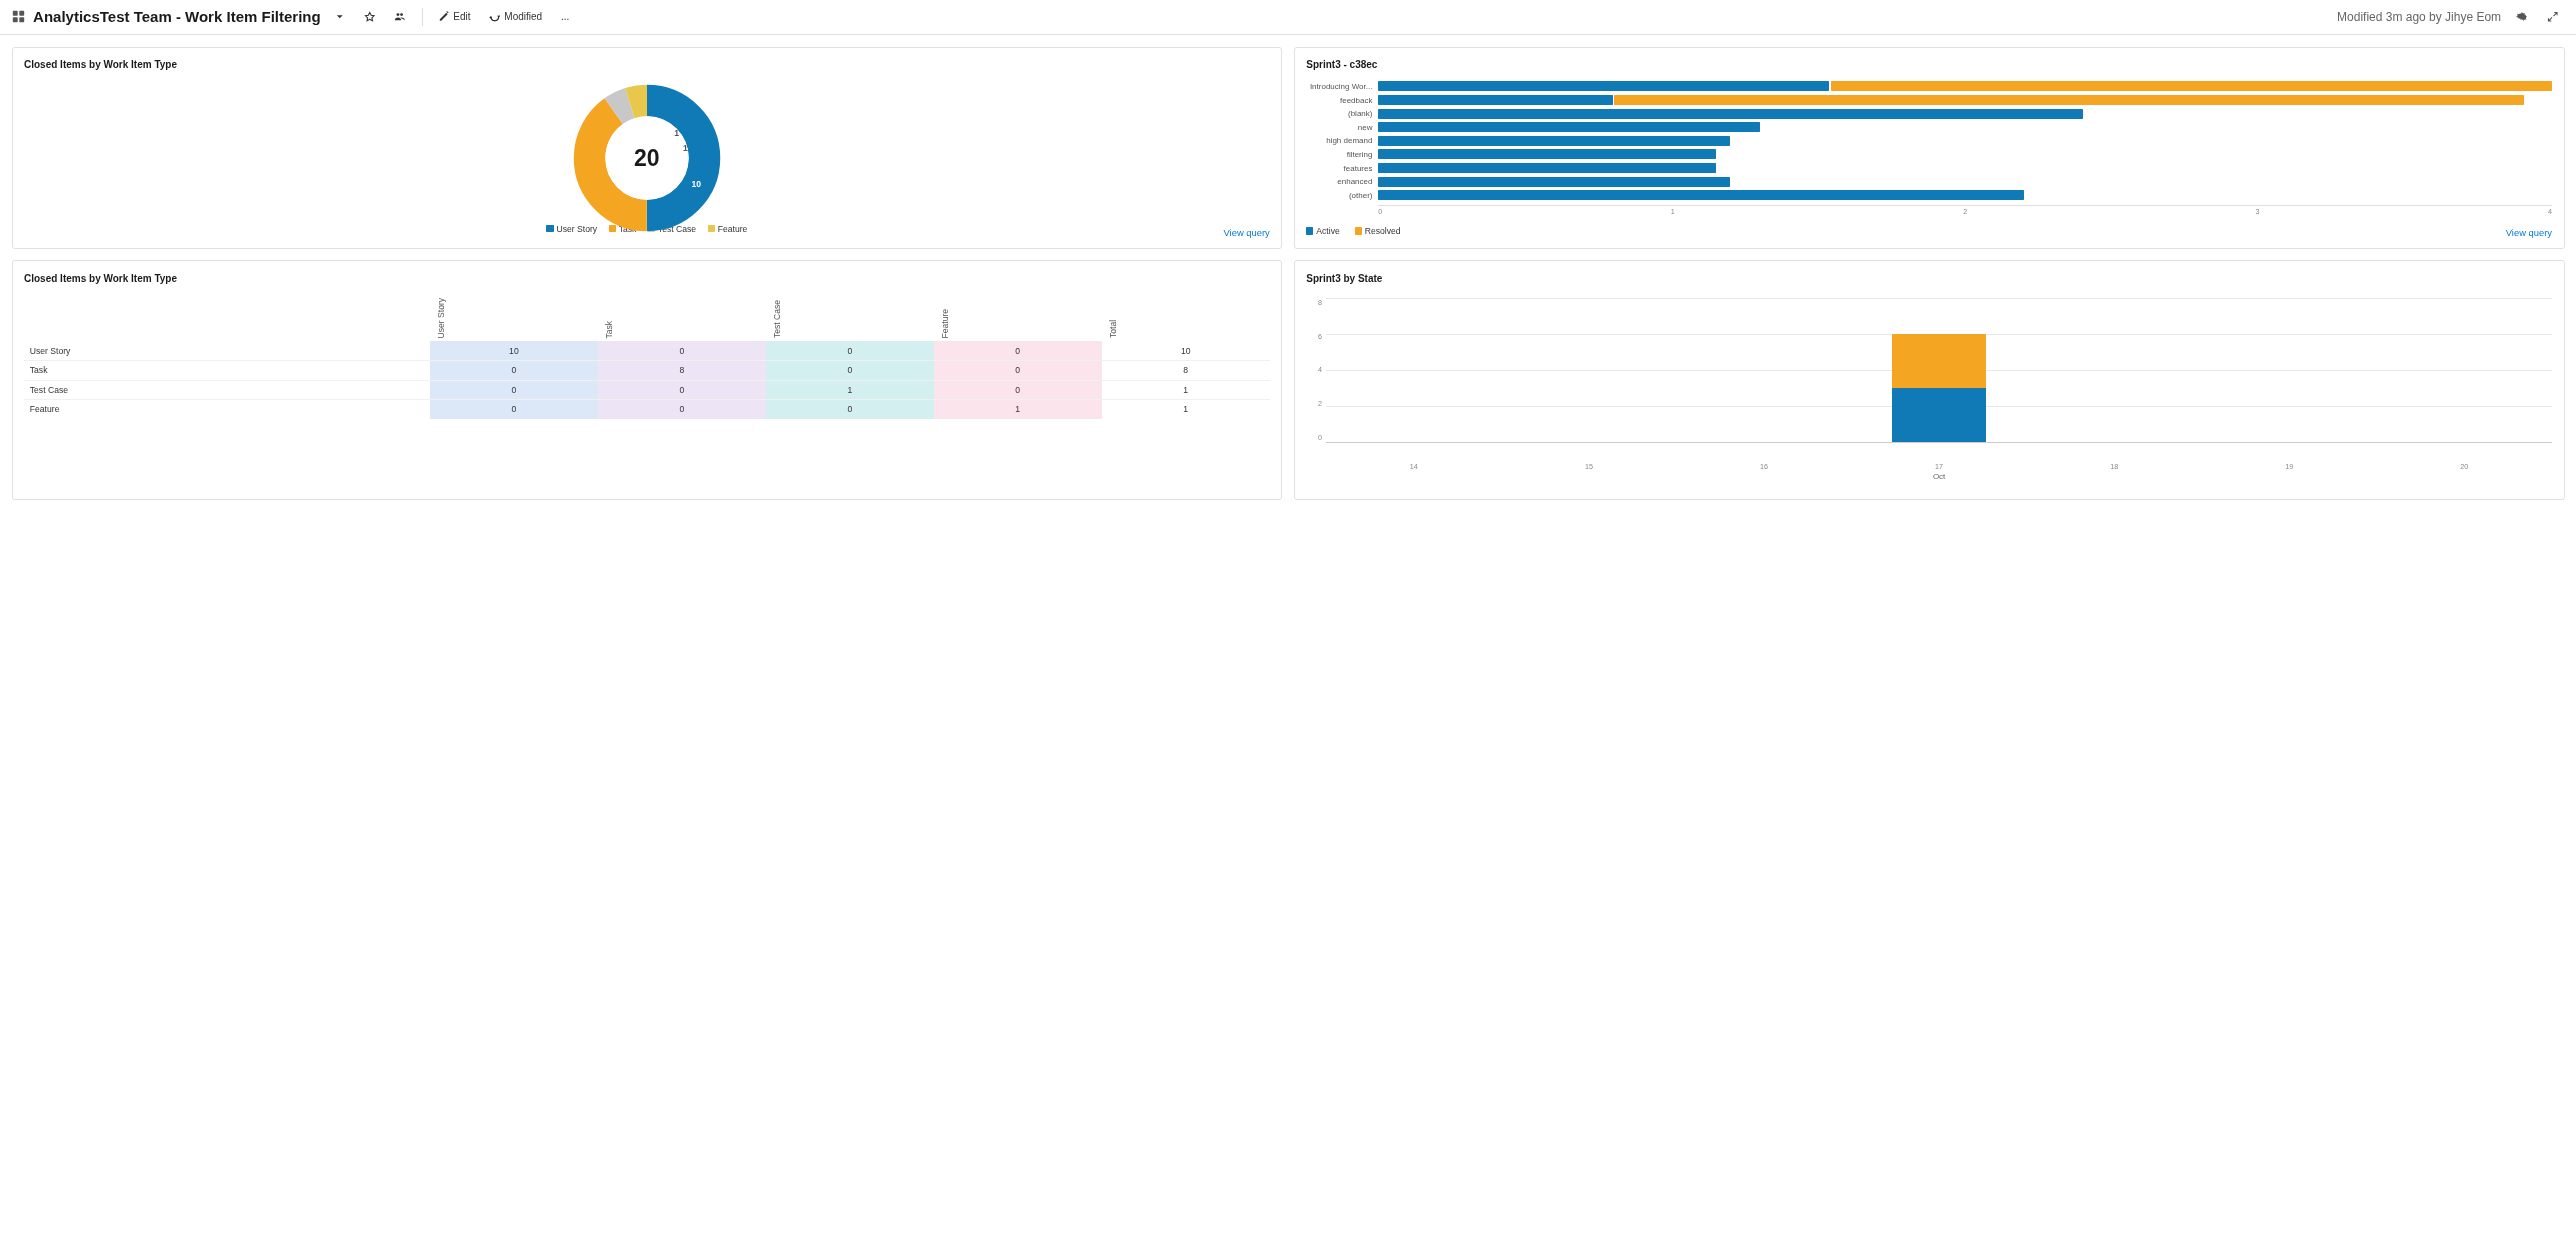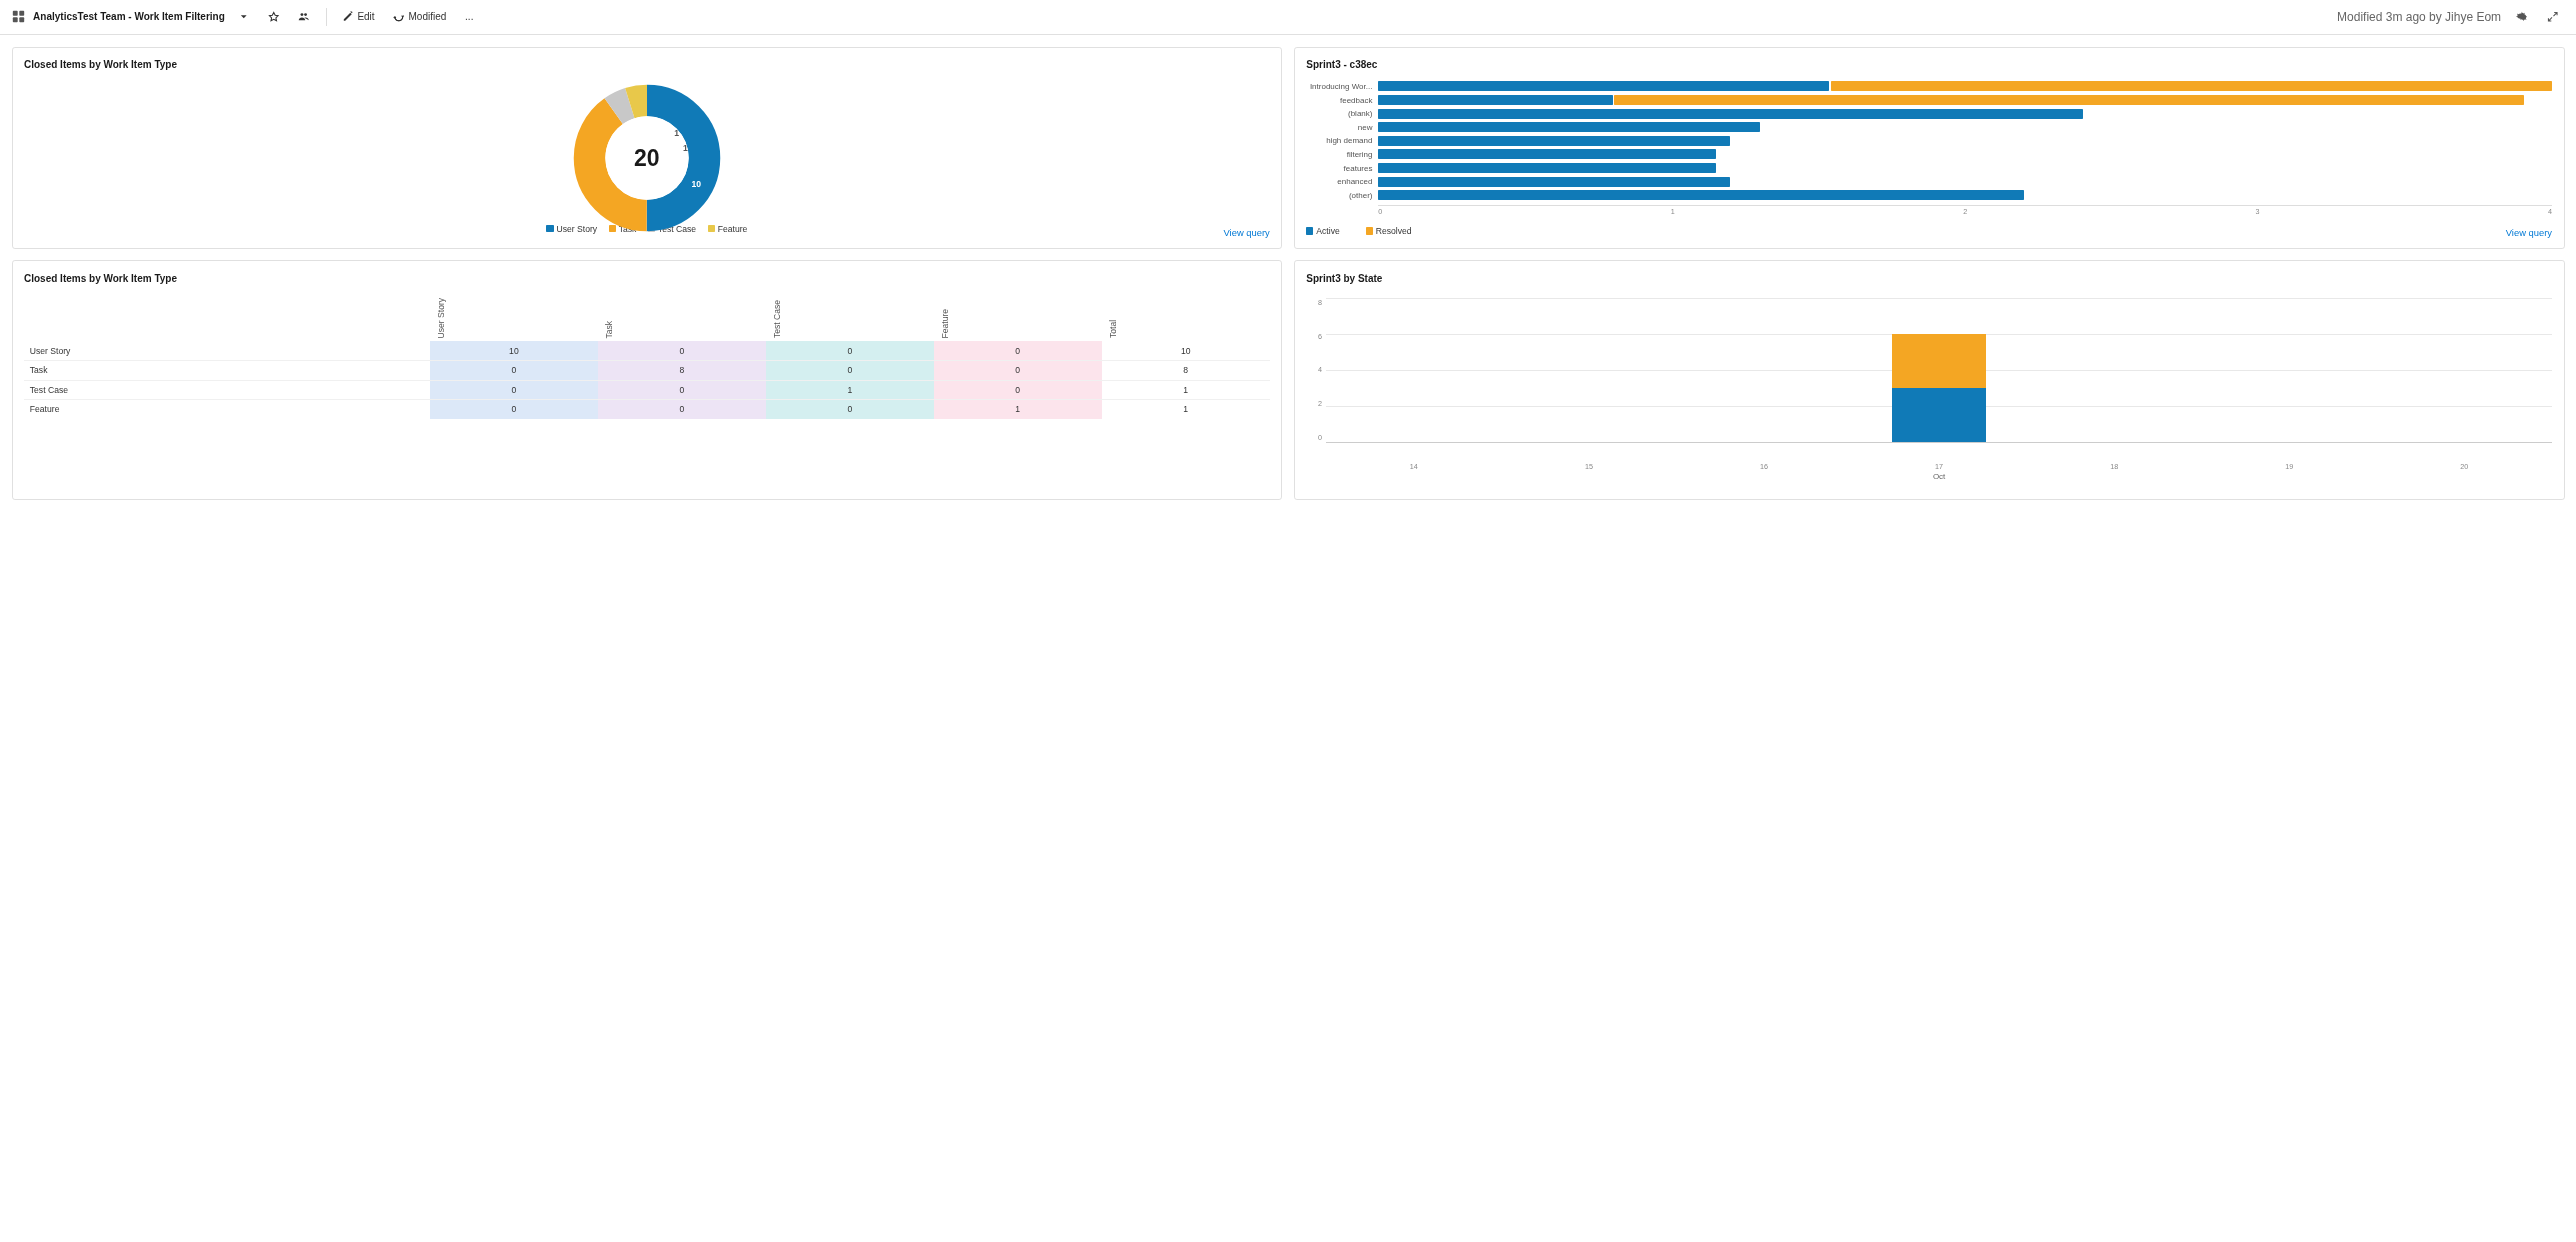--- a/index.html
+++ b/index.html
@@ -5,21 +5,21 @@
     * { box-sizing: border-box; margin: 0; padding: 0; }
     body { font-family: -apple-system, BlinkMacSystemFont, 'Segoe UI', sans-serif; background: #fff; color: #333; font-size: 9.4px; }
 
     
     .topbar {
       display: flex; align-items: center; height: 35px;
       border-bottom: 0.7px solid #e0e0e0; padding: 0 11.5px;
       position: relative;
     }
     .topbar-left { display: flex; align-items: center; gap: 7.2px; flex: 1; }
-    .topbar-title { font-size: 10px; font-weight: 600; color: #1a1a1a; }
+    .topbar-title { font-size: 15px; font-weight: 600; color: #1a1a1a; }
     .topbar-icon { width: 14.4px; height: 14.4px; display: flex; align-items: center; justify-content: center; }
     .topbar-btn { display: flex; align-items: center; gap: 3.6px; cursor: pointer; color: #333; font-size: 10px; background: none; border: none; padding: 2.9px 5.8px; border-radius: 2.2px; }
     .topbar-btn svg { width: 11.5px; height: 11.5px; }
     .topbar-right { display: flex; align-items: center; gap: 8.6px; color: #666; font-size: 12px; }
     .topbar-right-icon { cursor: pointer; color: #555; }
 
     
     .main { padding: 11.5px; display: grid; grid-template-columns: 1fr 1fr; gap: 11.5px; }
 
     
@@ -39,21 +39,21 @@
     .legend-dot { width: 7.2px; height: 7.2px; border-radius: 0.7px; flex-shrink: 0; }
 
     
     .bar-chart { padding: 2.9px 0; }
     .bar-row { display: flex; align-items: center; margin-bottom: 3.6px; }
     .bar-label { width: 72px; text-align: right; font-size: 8px; color: #555; padding-right: 5.8px; flex-shrink: 0; }
     .bar-track { flex: 1; display: flex; gap: 1.4px; height: 10px; }
     .bar-seg { height: 100%; border-radius: 0.7px; }
     .axis-line { border-top: 0.7px solid #ddd; margin: 4.3px 0 1.4px 72px; }
     .axis-labels { display: flex; justify-content: space-between; margin-left: 72px; font-size: 7.2px; color: #888; }
-    .bar-legend { display: flex; gap: 26px; margin-top: 7.2px; font-size: 8.6px; }
+    .bar-legend { display: flex; gap: 15px; margin-top: 7.2px; font-size: 8.6px; }
 
     
     .pivot-table { width: 100%; border-collapse: collapse; font-size: 8.6px; }
     .pivot-table th { padding: 2.9px 5.8px; text-align: center; font-weight: 500; color: #555; vertical-align: bottom; }
     .pivot-table td { padding: 4.3px 5.8px; text-align: center; border: none; }
     .pivot-table tr:not(:last-child) td { border-bottom: 0.7px solid #f0f0f0; }
     .pivot-table .row-label { text-align: left; font-weight: 500; color: #333; }
     .header-rotate { writing-mode: vertical-rl; transform: rotate(180deg); white-space: nowrap; padding-bottom: 2.9px; }
 
     

